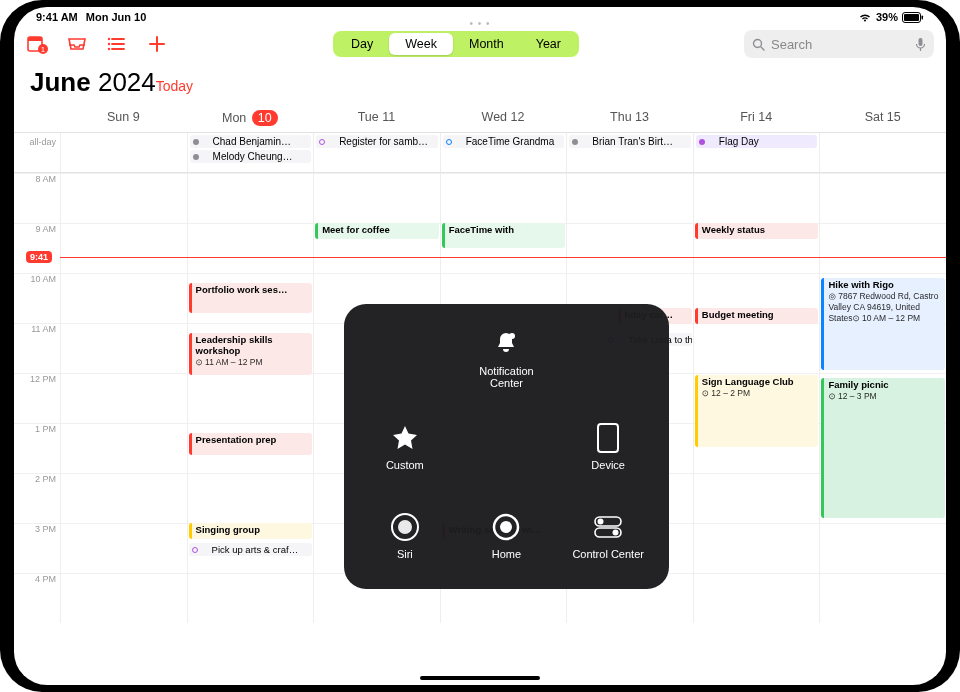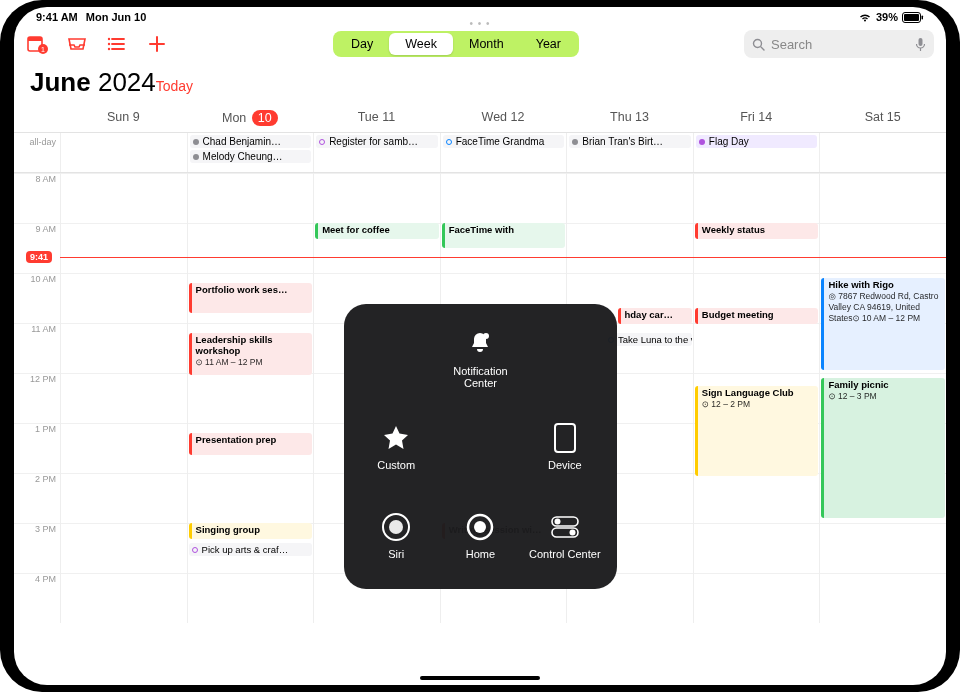--- a/index.html
+++ b/index.html
@@ -27,21 +27,21 @@
 .today { color:#ff3b30; font-size:14px; font-weight:400;}
 
 .grid { position:relative; }
 .dayheader { display:grid; grid-template-columns: 46px repeat(7,1fr); border-bottom:1px solid #e3e3e3; }
 .dayheader div { text-align:center; font-size:12.5px; padding:6px 0; color:#555;}
 .dayheader .today-cell span.num { display:inline-block; background:#ff3b30; color:#fff; border-radius:10px; padding:1px 6px; margin-left:2px;}
 
 .allday { display:grid; grid-template-columns:46px repeat(7,1fr); border-bottom:1px solid #e3e3e3; min-height:40px; }
 .allday .lab { font-size:9px; color:#999; text-align:right; padding:4px 4px 0 0;}
 .allday .cell { border-left:1px solid #eee; padding:2px; font-size:10px;}
-.chip { display:flex; align-items:center; gap:4px; background:#f5f5f7; border-radius:3px; padding:1px 3px; margin-bottom:2px; white-space:nowrap; overflow:hidden; text-overflow:ellipsis;}
+.chip { display:flex; align-items:center; gap:14px; background:#f5f5f7; border-radius:3px; padding:1px 3px; margin-bottom:2px; white-space:nowrap; overflow:hidden; text-overflow:ellipsis;}
 .chip.purple{ background:#f0eaff;}
 .chip .dot{ width:6px;height:6px;border-radius:50%; flex-shrink:0;}
 
 .hours { display:grid; grid-template-columns:46px repeat(7,1fr); position:relative; }
 .hourcol { }
 .hourlabel { height:50px; font-size:9px; color:#999; text-align:right; padding-right:4px; border-top:1px solid #f0f0f0;}
 .daycol { border-left:1px solid #eee; position:relative;}
 .slot { height:50px; border-top:1px solid #f0f0f0;}
 
 .ev { position:absolute; left:1px; right:1px; border-radius:3px; padding:2px 4px; font-size:9.5px; line-height:1.15; overflow:hidden; border-left:3px solid;}
@@ -51,21 +51,21 @@
 .red   { background:#fde8e8; border-color:#ff3b30;}
 .green { background:#e6f7ec; border-color:#34c759;}
 .blue  { background:#e6f0ff; border-color:#0a84ff;}
 .yellow{ background:#fff8e0; border-color:#ffcc00;}
 .greenb{ background:#d7f2e0; border-color:#34c759;}
 
 .nowline { position:absolute; left:46px; right:0; height:1px; background:#ff3b30; z-index:5;}
 .nowbadge{ position:absolute; left:12px; background:#ff3b30; color:#fff; font-size:9px; font-weight:700; padding:1px 4px; border-radius:4px; transform:translateY(-50%); z-index:6;}
 
 
-.atouch { position:absolute; top:297px; left:330px; width:273px; height:285px; background:rgba(28,28,30,.97); border-radius:22px; color:#fff; display:grid; grid-template-columns:1fr 1fr 1fr; grid-template-rows:1fr 1fr 1fr; place-items:center; padding:10px;}
+.atouch { position:absolute; top:297px; left:330px; width:325px; height:285px; background:rgba(28,28,30,.97); border-radius:22px; color:#fff; display:grid; grid-template-columns:1fr 1fr 1fr; grid-template-rows:1fr 1fr 1fr; place-items:center; padding:10px;}
 .at-item { display:flex; flex-direction:column; align-items:center; gap:4px; font-size:11px; width:80px; text-align:center;}
 .at-ic { width:34px; height:34px; display:flex; align-items:center; justify-content:center;}
 .at-item.blank { visibility:hidden;}
 
 .homebar{ position:absolute; bottom:5px; left:50%; transform:translateX(-50%); width:120px; height:4px; background:#000; border-radius:3px;}
 svg{display:block;}
 </style>
 </head>
 <body>
 
@@ -318,21 +318,21 @@
             <div class="slot"></div>
             <div class="slot"></div>
             <div class="slot"></div>
             <div class="slot"></div>
         <div class="ev red" style="top:50px;height:16px">
               <span class="t">Weekly status</span>
             </div>
         <div class="ev red" style="top:135px;height:16px">
               <span class="t">Budget meeting</span>
             </div>
-        <div class="ev yellow" style="top:213px;height:90px"><span class="t">Sign Language Club</span><span class="sub">⊙ 12 – 2 PM</span></div>
+        <div class="ev yellow" style="top:202px;height:72px"><span class="t">Sign Language Club</span><span class="sub">⊙ 12 – 2 PM</span></div>
       </div>
 
       <div class="daycol">
         <div class="slot"></div>
             <div class="slot"></div>
             <div class="slot"></div>
             <div class="slot"></div>
             <div class="slot"></div>
             <div class="slot"></div>
             <div class="slot"></div>

